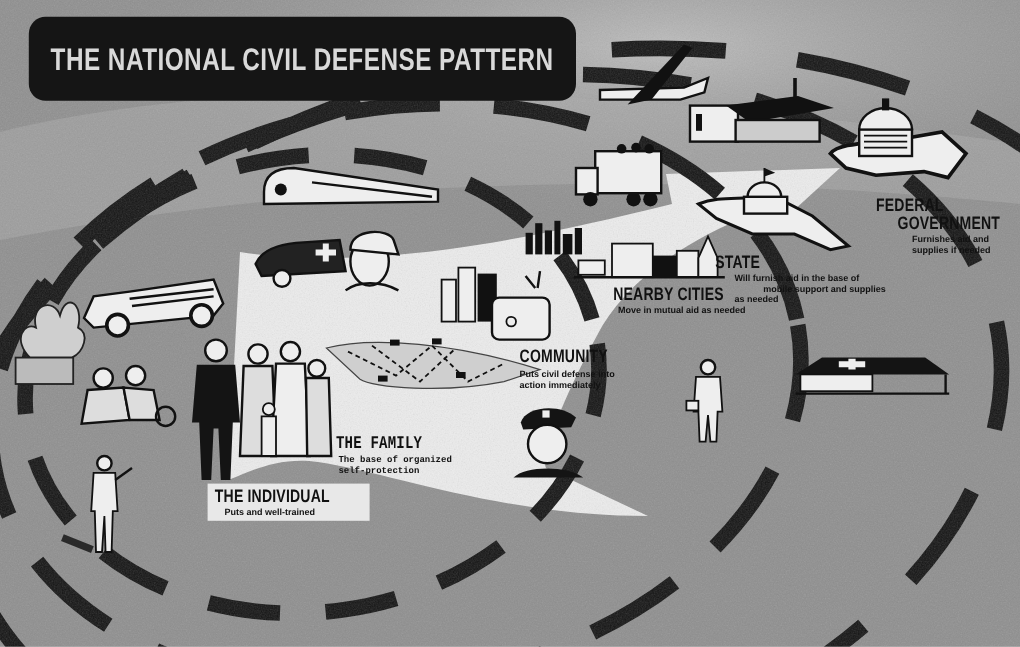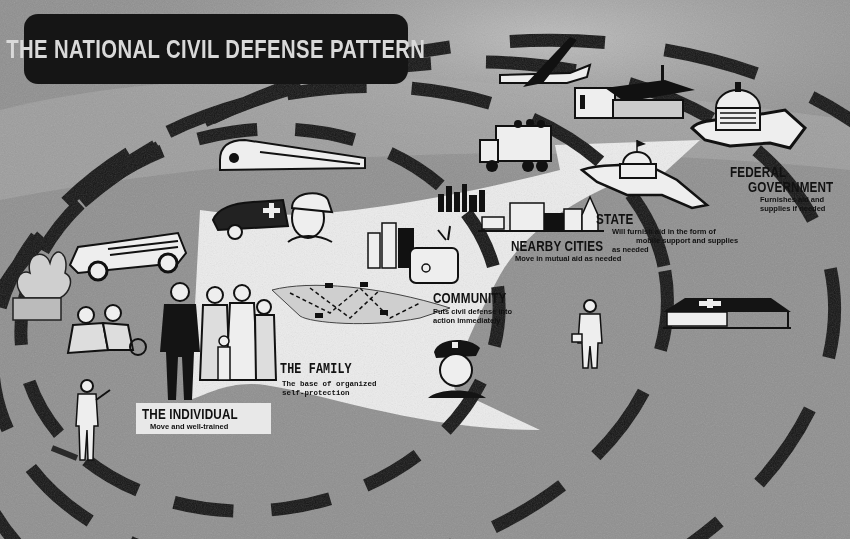--- a/index.html
+++ b/index.html
@@ -1,32 +1,32 @@
 <!DOCTYPE html>
 <html><head>
 <meta charset="utf-8">
 <style>
   html, body { margin: 0; padding: 0; background: #ffffff; }
   body { width: 850px; height: 539px; overflow: hidden; position: relative;
          font-family: "Liberation Sans", sans-serif; }
   #stage { position: absolute; left: 0; top: 0; width: 850px; height: 539px;
            background: #8d8d8d; overflow: hidden; }
   #stage svg.bg { position: absolute; left: 0; top: 0; }
-  .title-banner { position: absolute; left: 24px; top: 14px; width: 384px; height: 70px;
+  .title-banner { position: absolute; left: 24px; top: 14px; width: 456px; height: 70px;
                   background: #151515; border-radius: 14px; display: flex;
                   align-items: center; justify-content: center; }
   .title-banner span { color: #d9d9d9; font-family: "Liberation Sans Narrow", "Liberation Sans", sans-serif;
                        font-weight: bold; font-size: 26px; letter-spacing: 0.5px;
                        transform: scaleX(0.78); white-space: nowrap; display: inline-block; }
   .label { position: absolute; color: #111; }
   .label .name { font-weight: bold; font-size: 15px; display: block; white-space: nowrap;
                  transform: scaleX(0.78); transform-origin: left center; letter-spacing: 0.2px; }
   .label .desc { font-weight: bold; font-size: 7.5px; display: block; line-height: 9px;
                  white-space: nowrap; }
-  .tag { background: #e8e8e8; padding: 2px 6px 3px 6px; }
+  .tag { background: #e8e8e8; padding: 2px 6px 3px 6px; margin-left: 37px; }
 </style>
 </head>
 <body>
 
 <div id="stage">
 
   <svg class="bg" width="850" height="539" viewBox="0 0 850 539">
     <defs>
       <filter id="grain" x="0" y="0" width="100%" height="100%">
         <feTurbulence type="fractalNoise" baseFrequency="0.9" numOctaves="2" seed="4" result="n"></feTurbulence>
@@ -220,21 +220,21 @@
       <path d="M-20,70 L5,80" stroke="#111" stroke-width="6" opacity="0.8"></path>
     </g>
   </svg>
 
   <div class="title-banner">
     <span>THE NATIONAL CIVIL DEFENSE PATTERN</span>
   </div>
 
   <div class="label" style="left:596px; top:210px;">
     <span class="name">STATE</span>
-    <span class="desc" style="margin-left:16px;">Will furnish aid in the form of</span>
+    <span class="desc" style="margin-left:16px;">Will furnish aid in the base of</span>
     <span class="desc" style="margin-left:16px;padding-left:24px;">mobile support and supplies</span>
     <span class="desc" style="margin-left:16px;">as needed</span>
   </div>
 
   <div class="label" style="left:730px; top:163px;text-align:right;">
     <span class="name">FEDERAL</span>
   </div>
   <div class="label" style="left:748px; top:178px;">
     <span class="name">GOVERNMENT</span>
     <span class="desc" style="margin-left:12px;">Furnishes aid and</span>
@@ -254,15 +254,15 @@
 
 
   <div class="label" style="left:280px; top:361px;font-family:Liberation Mono, monospace;">
     <span class="name">THE FAMILY</span>
     <span class="desc" style="margin-top:2px; margin-left:2px;">The base of organized</span>
     <span class="desc" style="margin-left:2px;">self-protection</span>
   </div>
 
   <div class="label tag" style="left:136px; top:403px;">
     <span class="name">THE INDIVIDUAL</span>
-    <span class="desc" style="margin-left:8px;">Move and well-trained</span>
+    <span class="desc" style="margin-left:8px;">Puts and well-trained</span>
   </div>
 </div>
 
 </body></html>

